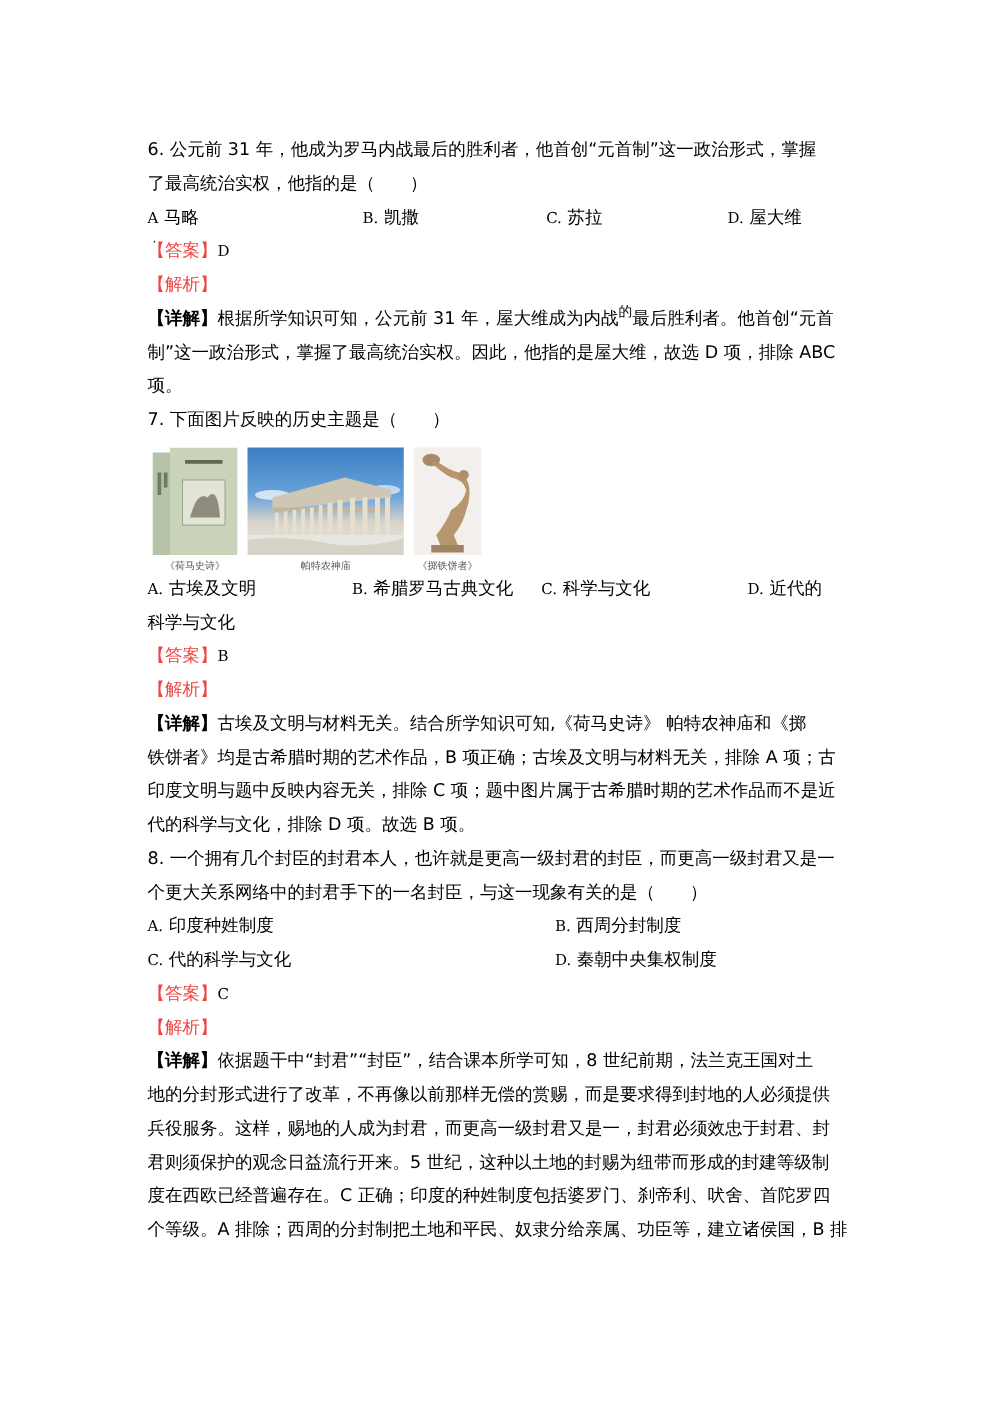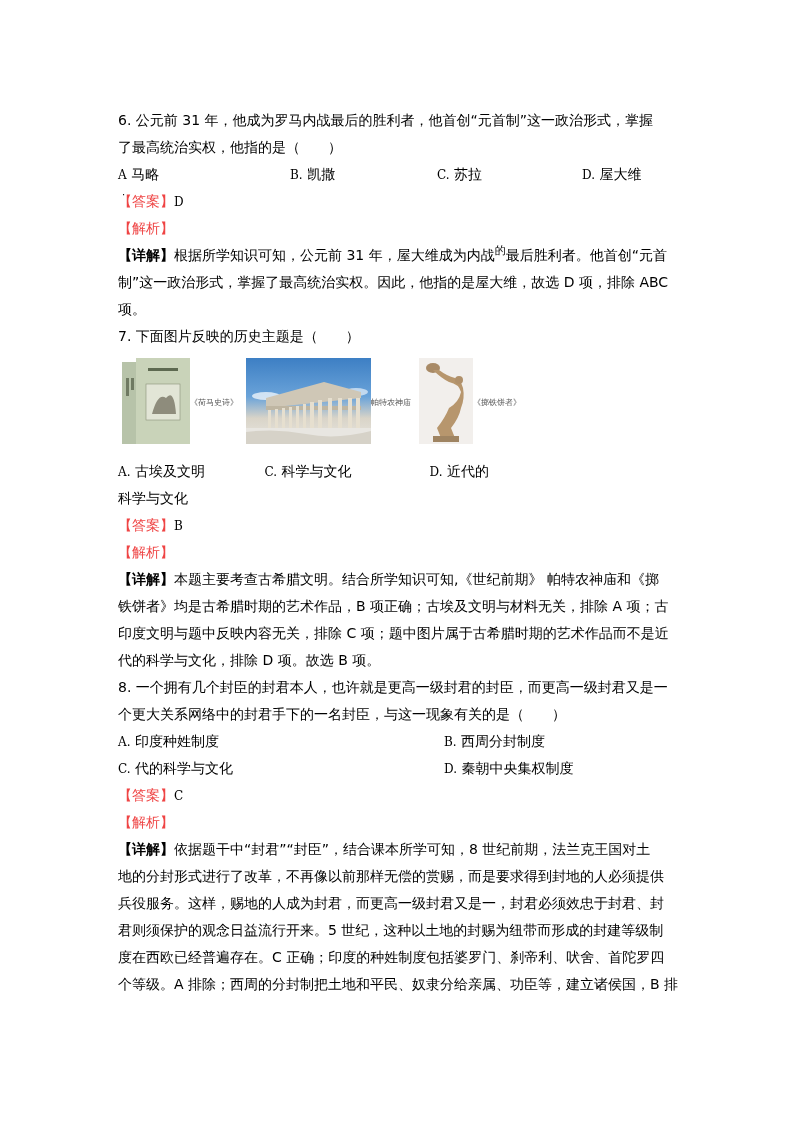--- a/index.html
+++ b/index.html
@@ -9,21 +9,21 @@
   .line { height: 27px; line-height: 27px; font-size: 14px; white-space: nowrap; position: relative; }
   .blue { color: #ef4444; }
   .opts { display: flex; height: 27px; line-height: 27px; font-size: 14px; }
   .opt4 { width: 25%; }
   .opt4.c { width: 27%; }
   .opt2 { width: 58%; }
   .opt2b { width: 42%; }
   .sup { font-size: 11px; position: relative; top: -6px; }
   .latin { font-family: "DejaVu Serif", "Liberation Serif", serif; font-size: 12px; }
   .figs { display: flex; align-items: flex-start; margin-top: 8px; height: 100px; }
-  .fig { display: flex; align-items: center; margin-right: 8px; }
+  .fig { display: flex; flex-direction: column; align-items: center; margin-right: 8px; }
   .cap { font-size: 8px; color: #555; margin-top: 3px; font-family: "DejaVu Serif", serif; }
   .book { width: 68px; height: 86px; position: relative; }
   .temple { width: 125px; height: 86px; background: linear-gradient(#3d7fc4 0%, #6aa3d9 45%, #d9d4c8 70%, #e9e7e2 100%); position: relative; overflow: hidden; }
   .statue { width: 54px; height: 86px; background: #f2efec; position: relative; overflow: hidden; }
   .dot { position: absolute; left: 4px; top: 20px; font-size: 10px; }
 </style>
 </head>
 <body>
 
 <div class="page">
@@ -95,27 +95,28 @@
           <path d="M14 12 Q22 20 30 24 Q40 26 42 34 Q40 44 30 50 Q26 60 18 70 L22 80 L36 80 L32 70 Q40 60 42 50 Q46 40 44 30 Q42 22 36 20 Q28 18 20 12 Z" fill="#b7966d"></path>
           <circle cx="40" cy="22" r="4" fill="#b0906a"></circle>
           <rect x="14" y="78" width="26" height="6" fill="#9f8462"></rect>
         </svg>
       </div>
       <div class="cap">《掷铁饼者》</div>
     </div>
   </div>
   <div class="opts">
     <div class="opt4"><span class="latin">A.</span>&nbsp;<span>古埃及文明</span></div>
+    <div class="opt4" style="padding-left:23px;box-sizing:border-box;width:30%;"><span class="latin">B.</span>&nbsp;<span>希腊罗马古典文化</span></div>
     <div class="opt4" style="padding-left:6px;box-sizing:border-box;width:29%;"><span class="latin">C.</span>&nbsp;<span>科学与文化</span></div>
     <div class="opt4" style="padding-left:8px;box-sizing:border-box;width:16%;"><span class="latin">D.</span>&nbsp;<span>近代的</span></div>
   </div>
   <div class="line">科学与文化</div>
   <div class="line"><span class="blue">【答案】</span><span class="latin">B</span></div>
   <div class="line"><span class="blue">【解析】</span></div>
-  <div class="line"><span style="font-weight:bold">【详解】</span><span>本题主要考查古希腊文明。结合所学知识可知,《世纪前期》 帕特农神庙和《掷</span></div>
+  <div class="line"><span style="font-weight:bold">【详解】</span><span>古埃及文明与材料无关。结合所学知识可知,《荷马史诗》 帕特农神庙和《掷</span></div>
   <div class="line">铁饼者》均是古希腊时期的艺术作品，B 项正确；古埃及文明与材料无关，排除 A 项；古</div>
   <div class="line">印度文明与题中反映内容无关，排除 C 项；题中图片属于古希腊时期的艺术作品而不是近</div>
   <div class="line">代的科学与文化，排除 D 项。故选 B 项。</div>
 
   <div class="line">8. 一个拥有几个封臣的封君本人，也许就是更高一级封君的封臣，而更高一级封君又是一</div>
   <div class="line">个更大关系网络中的封君手下的一名封臣，与这一现象有关的是（　　）</div>
   <div class="opts">
     <div class="opt2"><span class="latin">A.</span>&nbsp;<span>印度种姓制度</span></div>
     <div class="opt2b"><span class="latin">B.</span>&nbsp;<span>西周分封制度</span></div>
   </div>

